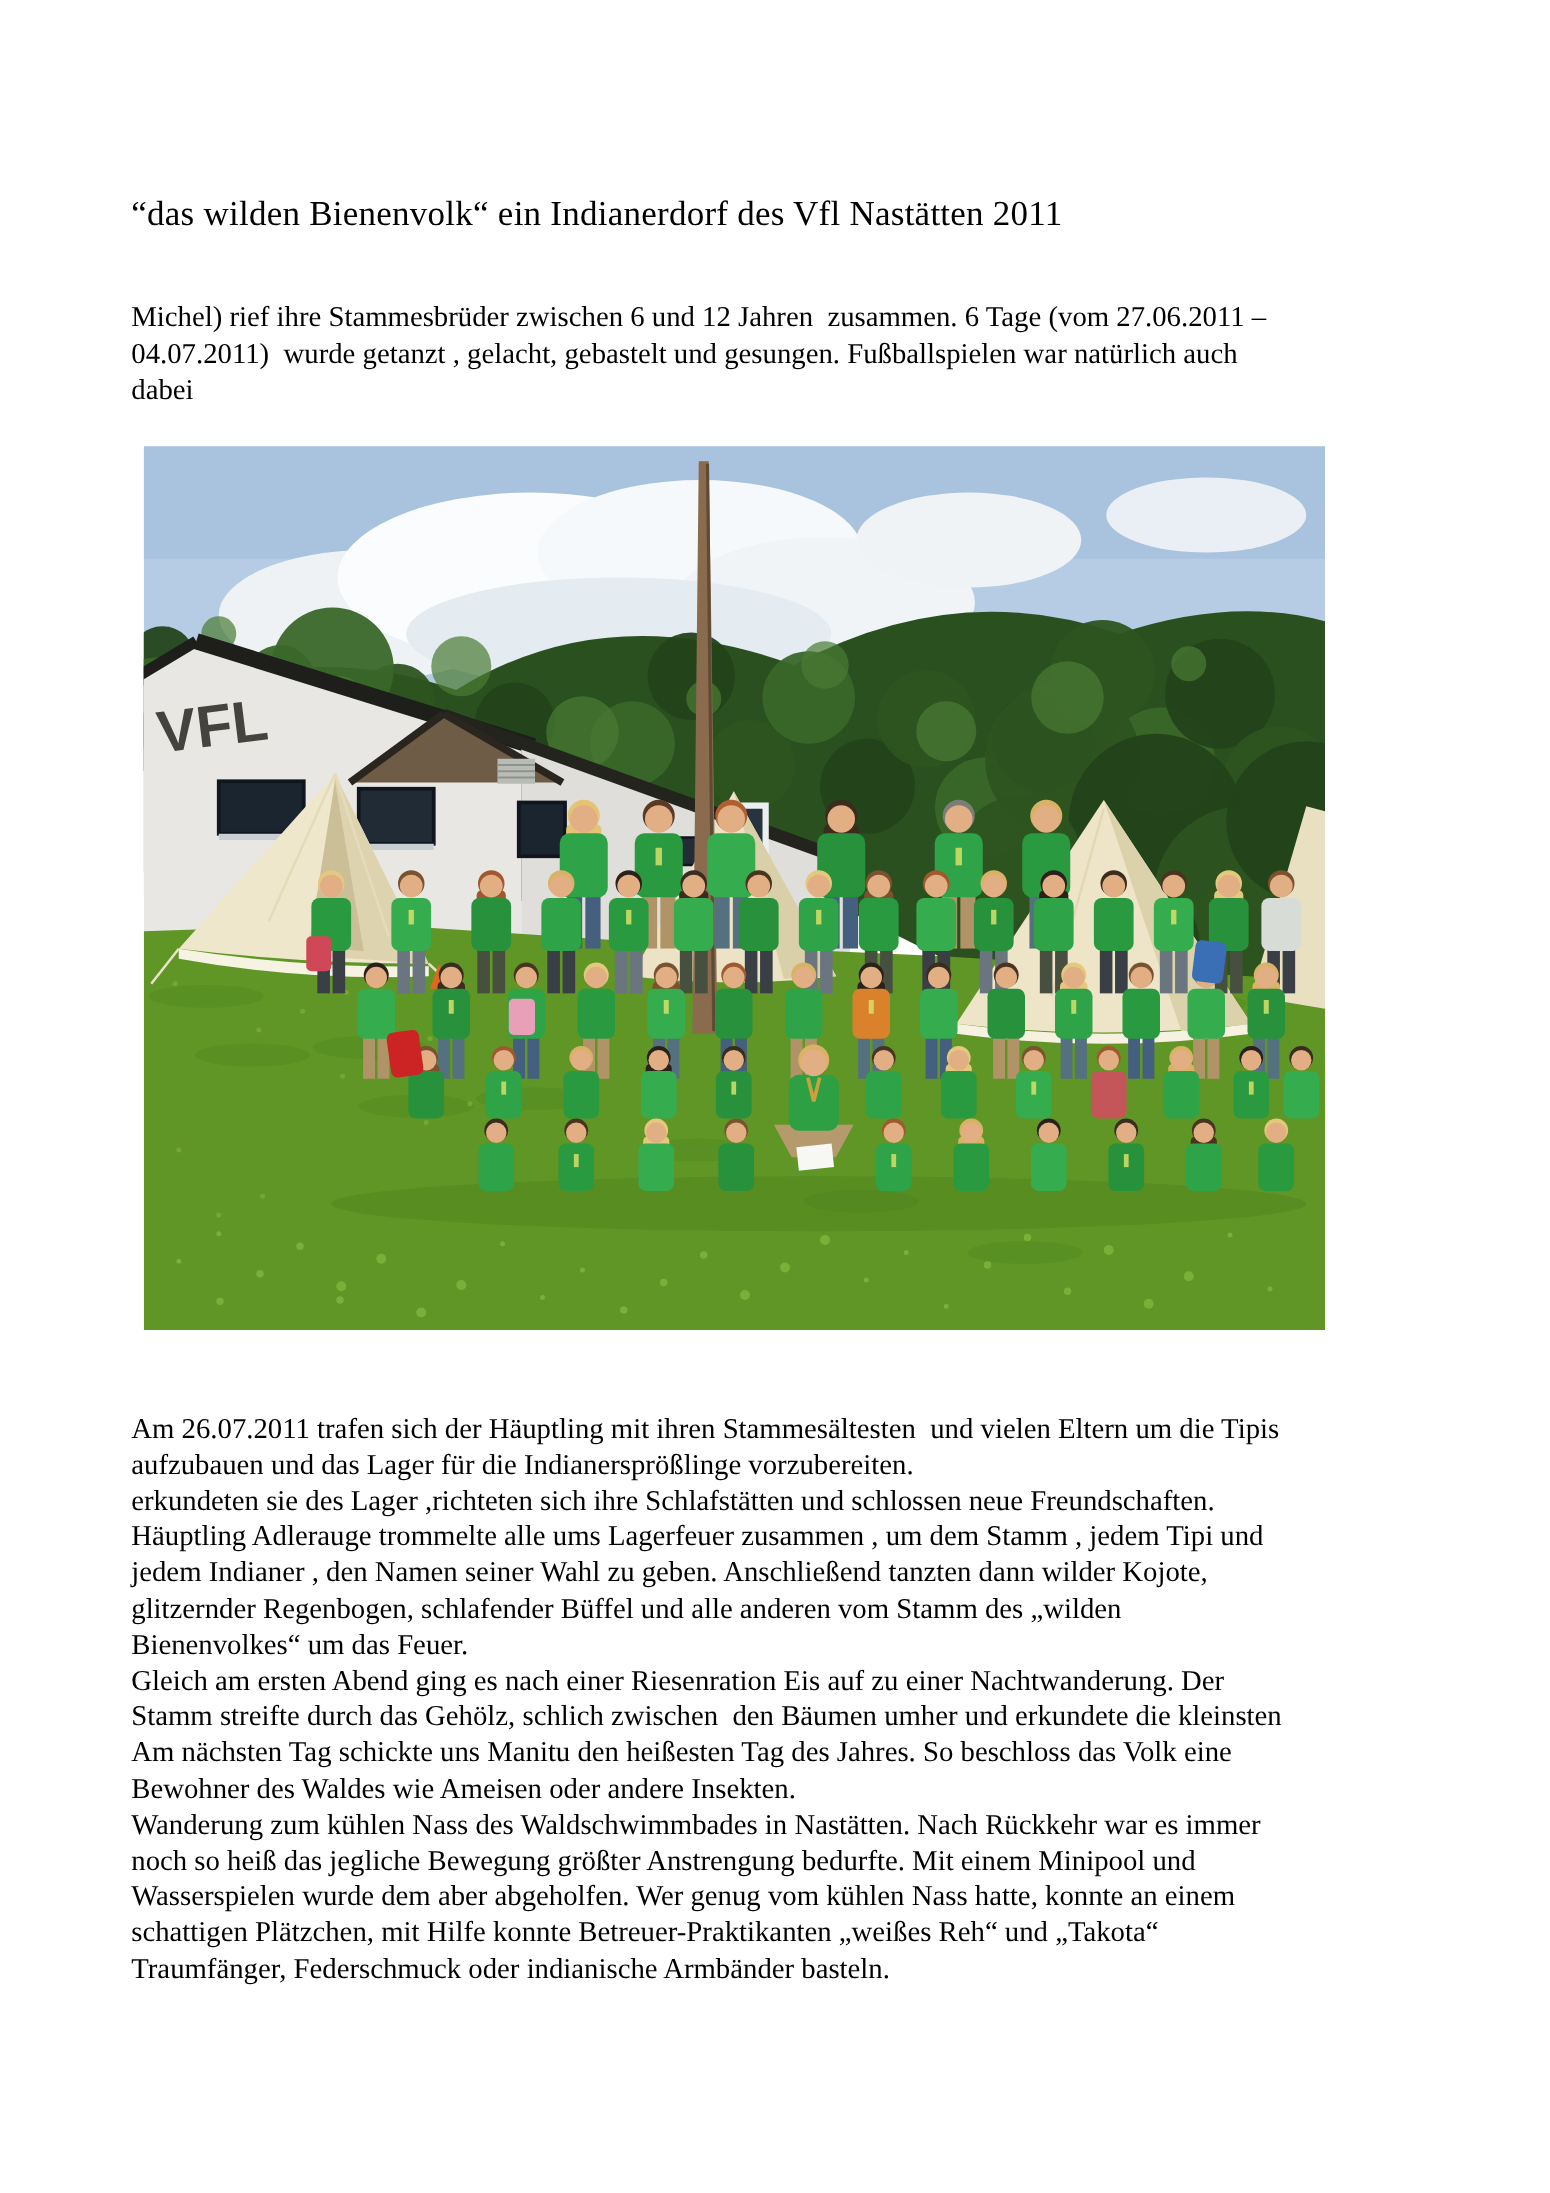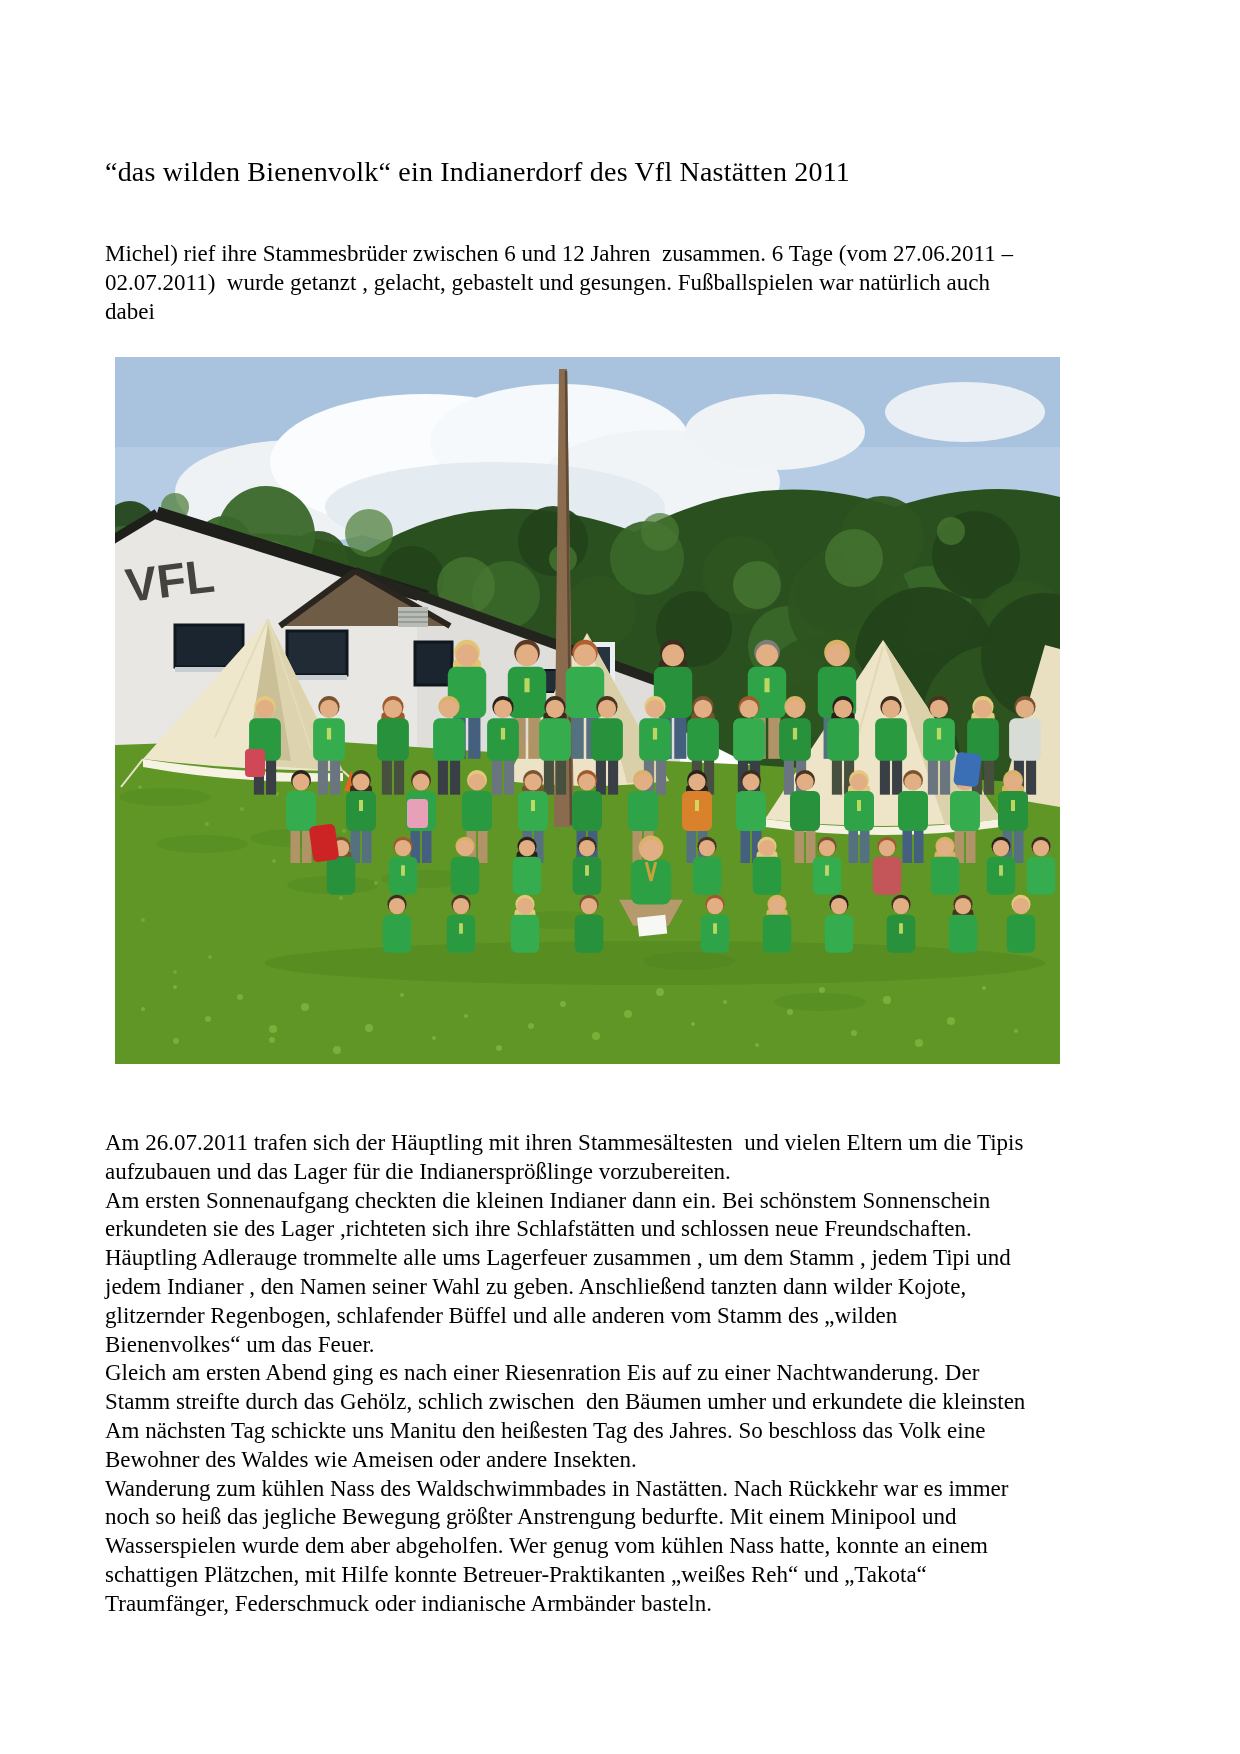--- a/index.html
+++ b/index.html
@@ -21,21 +21,21 @@
 </style>
 </head>
 <body>
 
 <div class="page">
 
   <h1 class="doc-title">“das wilden Bienenvolk“ ein Indianerdorf des Vfl Nastätten 2011</h1>
 
   <div class="para intro">
     <div class="line">Michel) rief ihre Stammesbrüder zwischen 6 und 12 Jahren  zusammen. 6 Tage (vom 27.06.2011 –</div>
-    <div class="line">02.07.2011)  wurde getanzt , gelacht, gebastelt und gesungen. Fußballspielen war natürlich auch</div>
+    <div class="line">04.07.2011)  wurde getanzt , gelacht, gebastelt und gesungen. Fußballspielen war natürlich auch</div>
     <div class="line">dabei</div>
   </div>
 
   <figure class="photo">
     <svg viewBox="0 0 945 707" preserveAspectRatio="none">
 
       <rect x="0" y="0" width="945" height="360" fill="#b5cce4"></rect>
       <rect x="0" y="0" width="945" height="90" fill="#a9c3df"></rect>
 
       <g>
@@ -628,21 +628,20 @@
           <path d="M-4,6 L0,22 L4,6" stroke="#caa13c" stroke-width="2.5" fill="none"></path>
           <rect x="-11" y="52" width="24" height="16" fill="#f7f7f4" transform="rotate(-6 0 60)"></rect>
         </g>
       </g>
     </svg>
   </figure>
 
   <div class="para bodytext">
     <div class="line">Am 26.07.2011 trafen sich der Häuptling mit ihren Stammesältesten  und vielen Eltern um die Tipis</div>
     <div class="line">aufzubauen und das Lager für die Indianersprößlinge vorzubereiten.</div>
-    <div class="line">Am ersten Sonnenaufgang checkten die kleinen Indianer dann ein. Bei schönstem Sonnenschein</div>
     <div class="line">erkundeten sie des Lager ,richteten sich ihre Schlafstätten und schlossen neue Freundschaften.</div>
     <div class="line">Häuptling Adlerauge trommelte alle ums Lagerfeuer zusammen , um dem Stamm , jedem Tipi und</div>
     <div class="line">jedem Indianer , den Namen seiner Wahl zu geben. Anschließend tanzten dann wilder Kojote,</div>
     <div class="line">glitzernder Regenbogen, schlafender Büffel und alle anderen vom Stamm des „wilden</div>
     <div class="line">Bienenvolkes“ um das Feuer.</div>
     <div class="line">Gleich am ersten Abend ging es nach einer Riesenration Eis auf zu einer Nachtwanderung. Der</div>
     <div class="line">Stamm streifte durch das Gehölz, schlich zwischen  den Bäumen umher und erkundete die kleinsten</div>
     <div class="line">Am nächsten Tag schickte uns Manitu den heißesten Tag des Jahres. So beschloss das Volk eine</div>
     <div class="line">Bewohner des Waldes wie Ameisen oder andere Insekten.</div>
     <div class="line">Wanderung zum kühlen Nass des Waldschwimmbades in Nastätten. Nach Rückkehr war es immer</div>

